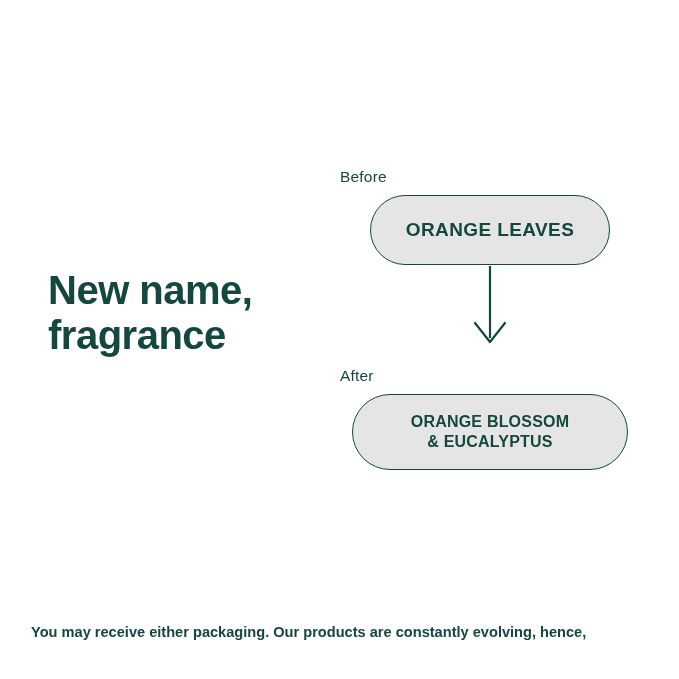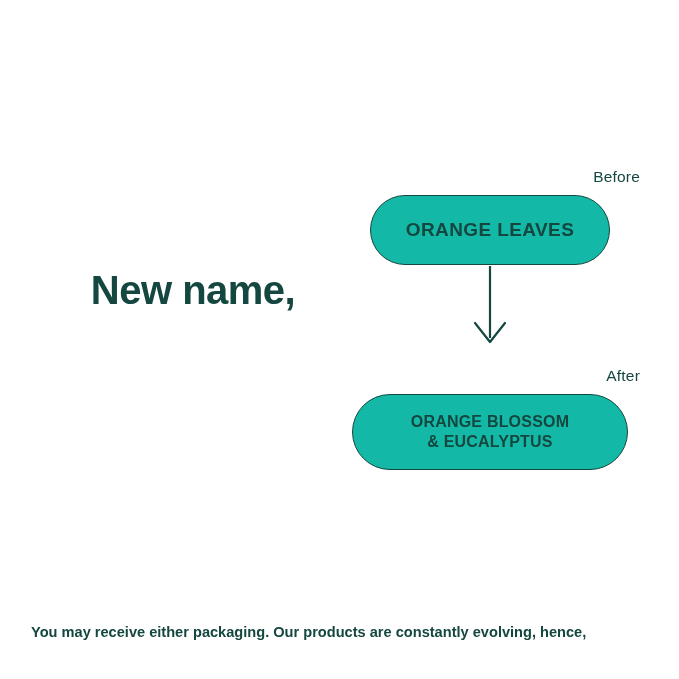--- a/index.html
+++ b/index.html
@@ -28,39 +28,38 @@
     width: 290px;
     font-size: 40px;
     line-height: 1.12;
     font-weight: bold;
     letter-spacing: -0.5px;
     color: #14473f;
   }
   .headline-line {
     display: block;
     white-space: pre;
-    text-align: center;
   }
 
   
   .diagram {
     position: absolute;
     left: 340px;
     top: 168px;
     width: 300px;
   }
   .step-label {
-    text-align: right;
+    text-align: left;
     font-size: 15.5px;
     color: #14473f;
     letter-spacing: 0.2px;
   }
   .pill {
     margin: 9px auto 0 auto;
-    background: #14b8a6;
+    background: #e5e5e5;
     border: 1.5px solid #14473f;
     border-radius: 40px;
     display: flex;
     align-items: center;
     justify-content: center;
     text-align: center;
     color: #14473f;
     font-weight: bold;
   }
   .pill-before {
@@ -104,20 +103,21 @@
     font-weight: bold;
   }
 </style>
 </head>
 <body>
 
 <div class="page">
 
   <div class="headline">
     <span class="headline-line">New name,</span>
+    <span class="headline-line">fragrance</span>
   </div>
 
   <div class="diagram">
 
     <div class="step-label">Before</div>
 
     <div class="pill pill-before">
       <span>ORANGE LEAVES</span>
     </div>
 

